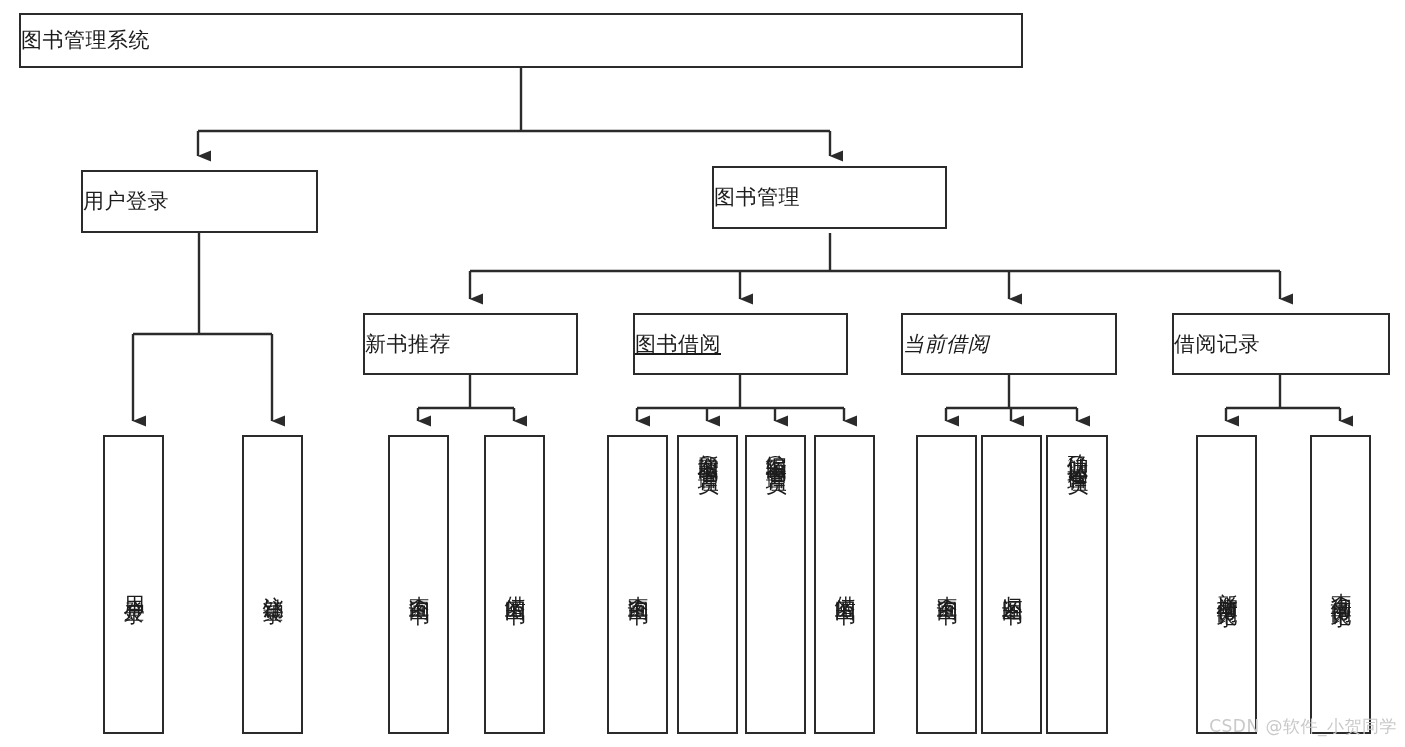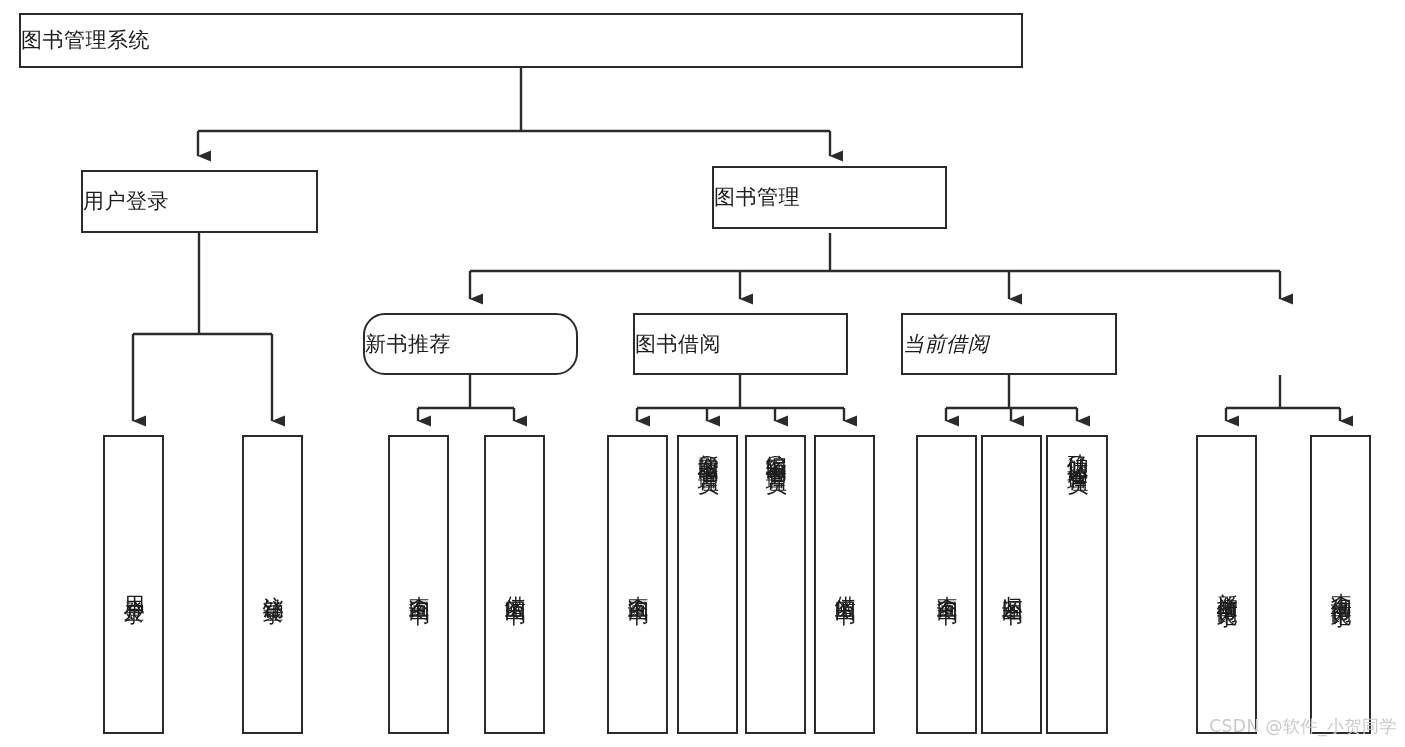--- a/index.html
+++ b/index.html
@@ -113,28 +113,31 @@
     <span class="label">图书管理系统</span>
   </div>
 
   <div class="node" style="left:81px;top:170px;width:237px;height:63px;">
     <span class="label">用户登录</span>
   </div>
   <div class="node" style="left:712px;top:166px;width:235px;height:63px;">
     <span class="label">图书管理</span>
   </div>
 
-  <div class="node" style="left:363px;top:313px;width:215px;height:62px;border-radius:22px;">
+  <div class="node" style="left:363px;top:313px;width:215px;height:62px;">
     <span class="label">新书推荐</span>
   </div>
-  <div class="node" style="left:633px;top:313px;width:215px;height:62px;">
+  <div class="node" style="left:633px;top:313px;width:215px;height:62px;text-decoration:underline;">
     <span class="label">图书借阅</span>
   </div>
   <div class="node" style="left:901px;top:313px;width:216px;height:62px;font-style:italic;">
     <span class="label">当前借阅</span>
+  </div>
+  <div class="node" style="left:1172px;top:313px;width:218px;height:62px;">
+    <span class="label">借阅记录</span>
   </div>
 
   <div class="node vertical mid" style="left:103px;top:435px;width:61px;height:299px;">
     <span class="label">用户登录</span>
   </div>
   <div class="node vertical mid" style="left:242px;top:435px;width:61px;height:299px;">
     <span class="label">注销登录</span>
   </div>
 
   <div class="node vertical mid" style="left:388px;top:435px;width:61px;height:299px;">

